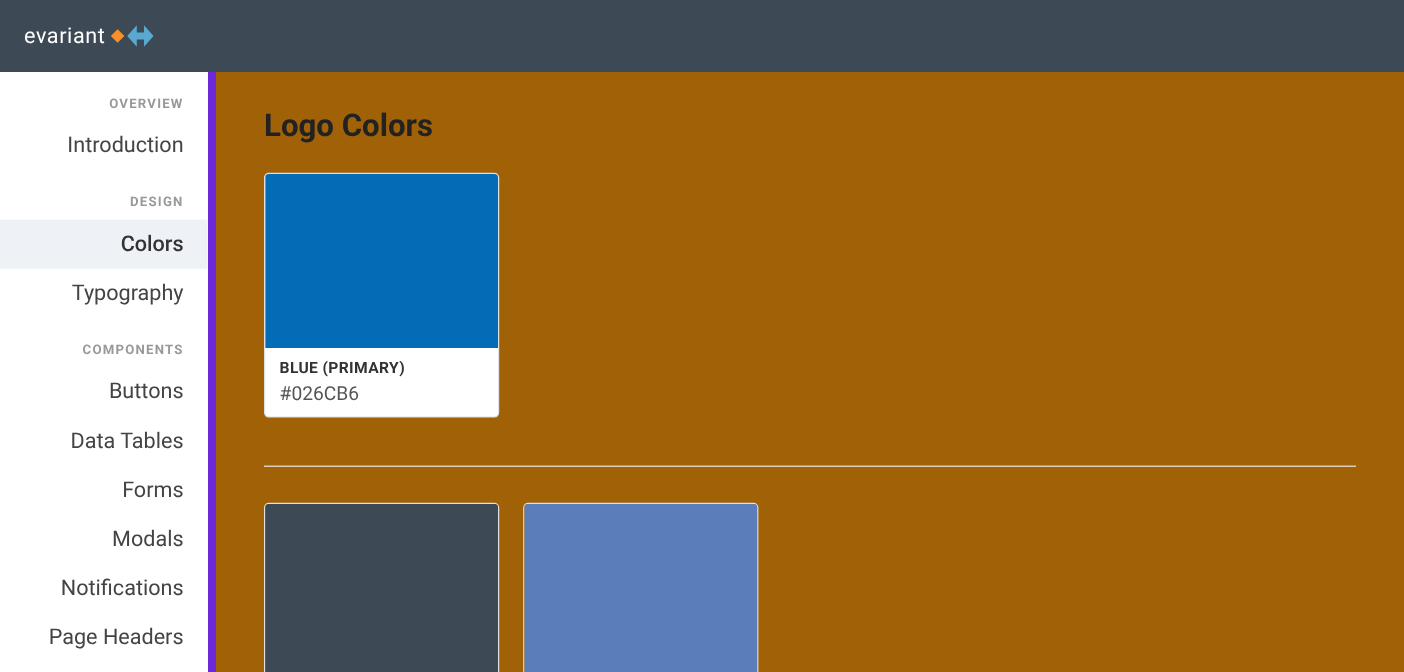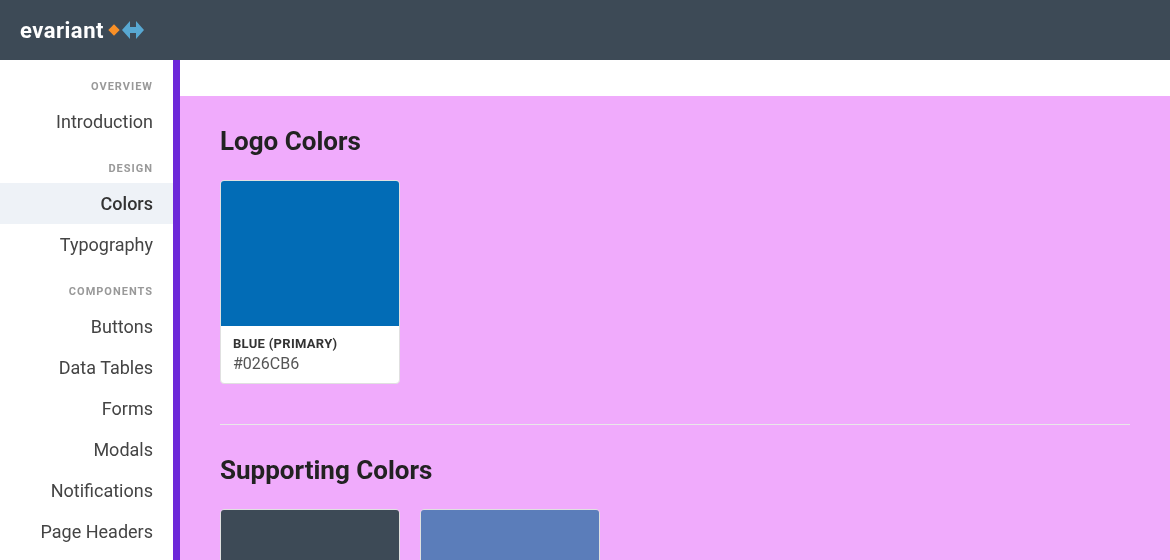--- a/index.html
+++ b/index.html
@@ -50,40 +50,39 @@
       background: #eef2f7;
       color: #333;
       font-weight: 500;
     }
 
     
     .main-content {
       flex: 1;
       overflow-y: auto;
       padding: 30px 40px;
-      background: #f0abfc;
-      margin-top: 36px;
+      background: #a16207;
     }
 
     .section-title {
       font-size: 26px;
       font-weight: 700;
       color: #222;
       margin-bottom: 24px;
     }
 
     .color-cards {
       display: flex;
       gap: 20px;
       flex-wrap: wrap;
       margin-bottom: 40px;
     }
 
     .color-card {
-      width: 180px;
+      width: 196px;
       border: 1px solid #e0e0e0;
       border-radius: 4px;
       overflow: hidden;
       background: #fff;
     }
 
     .color-swatch {
       width: 100%;
       height: 145px;
     }
@@ -109,21 +108,21 @@
       border: none;
       border-top: 1px solid #e8e8e8;
       margin-bottom: 30px;
     }
   </style>
 </head>
 <body>
 
 <header class="header">
   <div style="display:flex;align-items:center;gap:0;">
-    <span style="color:white;font-size:22px;font-weight:700;letter-spacing:0.5px;">evariant</span>
+    <span style="color:white;font-size:18px;font-weight:400;letter-spacing:0.5px;">evariant</span>
     <span style="display:inline-flex;align-items:center;margin-left:4px;">
 
       <svg width="12" height="12" viewBox="0 0 12 12">
         <rect x="2" y="2" width="8" height="8" fill="#f99027" transform="rotate(45 6 6)"></rect>
       </svg>
 
       <svg width="22" height="18" viewBox="0 0 22 18" style="margin-left:2px;">
         <polygon points="0,9 8,0 8,6 14,6 14,0 22,9 14,18 14,12 8,12 8,18" fill="#5db8e8" opacity="0.85"></polygon>
       </svg>
     </span>
@@ -168,21 +167,20 @@
           <div class="color-name">BLUE (PRIMARY)</div>
           <div class="color-hex">#026CB6</div>
         </div>
       </div>
 
 
     </div>
 
     <hr class="section-divider">
 
-    <h2 class="section-title">Supporting Colors</h2>
 
     <div class="color-cards">
 
       <div class="color-card">
         <div class="color-swatch" style="background:#3d4a56;"></div>
 
       </div>
 
       <div class="color-card">
         <div class="color-swatch" style="background:#5b7dba;"></div>

